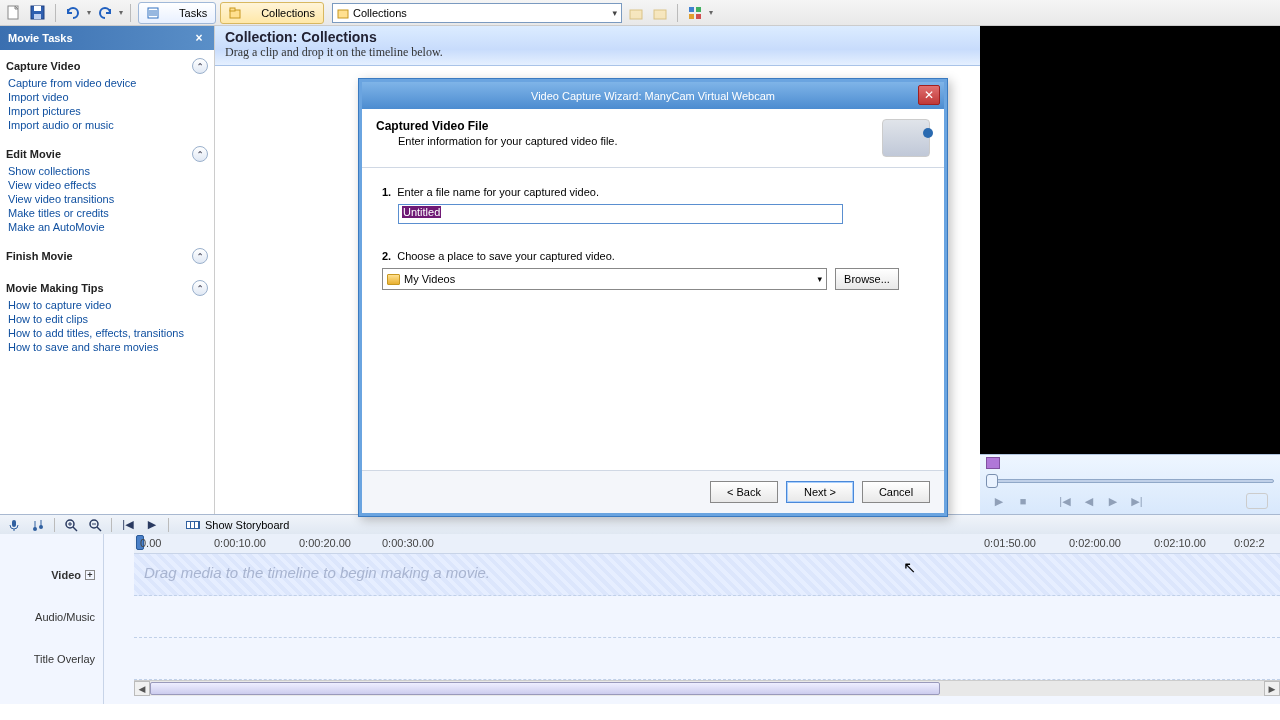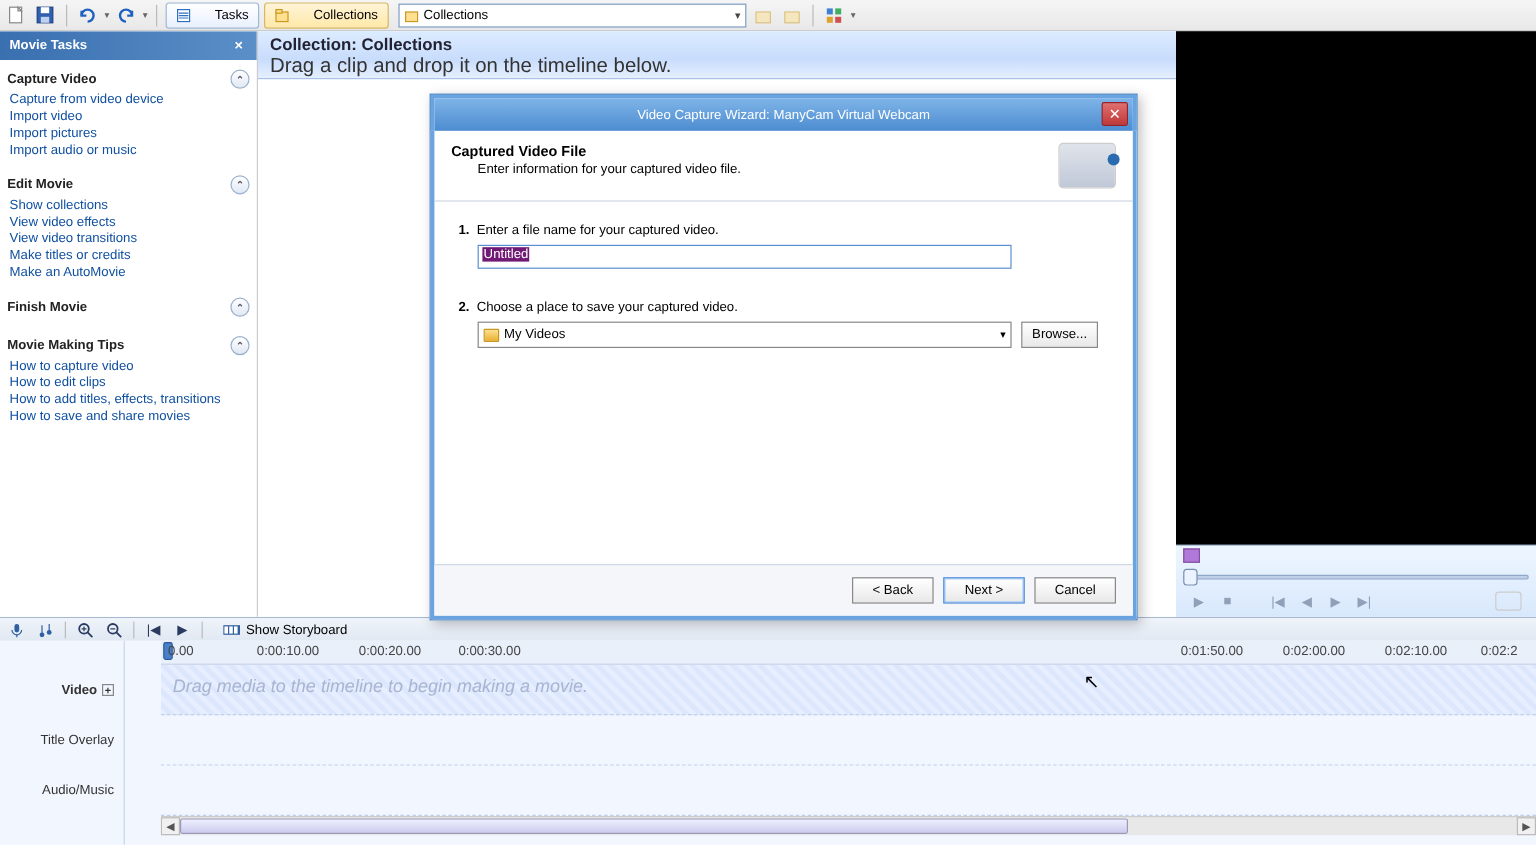--- a/index.html
+++ b/index.html
@@ -23,21 +23,21 @@
 .sidebar-close { width: 14px; height: 14px; color: #fff; cursor: pointer; text-align: center; font-size: 12px; }
 .section { padding: 6px 0; }
 .section-title { display: flex; justify-content: space-between; align-items: center; padding: 2px 6px; font-size: 13px; font-weight: bold; color: #222; }
 .chevron { width: 16px; height: 16px; border-radius: 50%; border: 1px solid #9ab0cc; display: flex; align-items: center; justify-content: center; font-size: 8px; color: #556; background: linear-gradient(to bottom, #fff, #e0e8f4); cursor: pointer; }
 .section-link { display: block; padding: 1px 8px; color: #1050a0; cursor: pointer; }
 
 
 .collection-panel { flex: 1; background: #fff; }
 .collection-hdr { height: 40px; background: linear-gradient(to bottom, #dcecff, #c8dcfc 60%, #e5f0ff); border-bottom: 1px solid #a9c3e8; padding: 3px 10px; }
 .collection-title { font-size: 14px; font-weight: bold; color: #223; }
-.collection-sub { font-size: 17px; color: #333; }
+.collection-sub { font-size: 12px; color: #333; font-family: Liberation Serif, serif; }
 
 
 .preview-panel { width: 300px; background: #eaf3ff; display: flex; flex-direction: column; }
 .preview-video { flex: 1; background: #000; margin: 0; }
 .preview-controls { height: 60px; background: linear-gradient(to bottom, #eef6ff, #d8e8fc); border-top: 1px solid #b0c4de; display: flex; flex-direction: column; }
 .seek-bar { height: 18px; margin: 3px 6px; position:relative; }
 .seek-track { height:4px; background:#c0d0e8; border:1px solid #90a8c8; border-radius:2px; position:absolute; top:7px; left:0; right:0; }
 .seek-handle { width:12px; height:14px; background: #eaf3ff; border:1px solid #7a90b0; border-radius:3px; position:absolute; top:2px; left:0; }
 .play-row { display:flex; gap:10px; align-items:center; padding: 0 12px; }
 .pc-btn { width:14px; height:14px; color:#90a0b8; cursor:pointer; display:inline-flex; align-items:center; justify-content:center; }
@@ -74,21 +74,21 @@
 .dlg-header-txt { }
 .dlg-h1 { font-weight:bold; font-size:12px; }
 .dlg-h2 { font-size:11px; padding-left:22px; padding-top:2px; }
 .dlg-cam { width:48px; height:38px; border:1px solid #ccc; background:linear-gradient(to bottom,#e0e4ea,#c0c8d8); border-radius:4px; position:relative; }
 .dlg-cam::after { content:""; position:absolute; right:-4px; top:8px; width:10px; height:10px; background:#2a6ab0; border-radius:50%; }
 .dlg-content { padding: 18px 20px 180px; }
 .step { display:flex; gap:6px; margin-bottom:6px; }
 .step-num { font-weight:bold; }
 .filename-input { width:445px; height:20px; border:1px solid #5a8fd0; margin-left:16px; padding:1px 3px; font-size:11px; background:#fff; }
 .filename-input .sel { background:#701a75; color:#fff; padding:0 1px; }
-.loc-row { display:flex; gap:8px; margin-left:16px; align-items:center; }
+.loc-row { display:flex; gap:8px; margin-left:0; align-items:center; }
 .folder-select { width:445px; height:22px; border:1px solid #888; display:flex; align-items:center; padding:0 4px; gap:4px; }
 .folder-select::after { content:"▾"; margin-left:auto; font-size:9px; }
 .folder-icon { width:13px; height:11px; background:linear-gradient(to bottom,#ffe090,#e8b030); border:1px solid #c89820; border-radius:1px; }
 .browse-btn { width:64px; height:22px; border:1px solid #888; background:linear-gradient(to bottom,#fff,#e8e8e8); cursor:pointer; }
 .dlg-footer { border-top:1px solid #d0d8e4; padding:10px 14px; display:flex; justify-content:flex-end; gap:8px; background:#f4f6fa; }
 .dlg-btn { width:68px; height:22px; border:1px solid #888; background:linear-gradient(to bottom,#fff,#e8e8e8); cursor:pointer; }
 .dlg-btn.primary { border-color:#4a88d8; box-shadow:0 0 0 1px #a8cffe inset; }
 
 .cursor { position:absolute; left:903px; top:558px; font-size:16px; pointer-events:none; color:#000; }
 
@@ -297,22 +297,22 @@
     </span>
 </div>
 
 <div class="timeline">
   <div class="tl-labels">
     <div style="height:20px"></div>
     <div class="track-label vid">
         <span>Video</span> 
         <span style="border:1px solid #888;width:10px;height:10px;display:inline-flex;align-items:center;justify-content:center;font-size:9px">+</span>
       </div>
+    <div class="track-label">Audio/Music</div>
     <div class="track-label">Title Overlay</div>
-    <div class="track-label">Audio/Music</div>
   </div>
   <div class="tl-tracks">
     <div class="ruler" id="ruler">
         <div class="play-head"></div>
         <span style="left: 6px;">0.00</span>
         <span style="left: 80px;">0:00:10.00</span>
         <span style="left: 165px;">0:00:20.00</span>
         <span style="left: 248px;">0:00:30.00</span>
         <span style="left: 850px;">0:01:50.00</span>
         <span style="left: 935px;">0:02:00.00</span>

